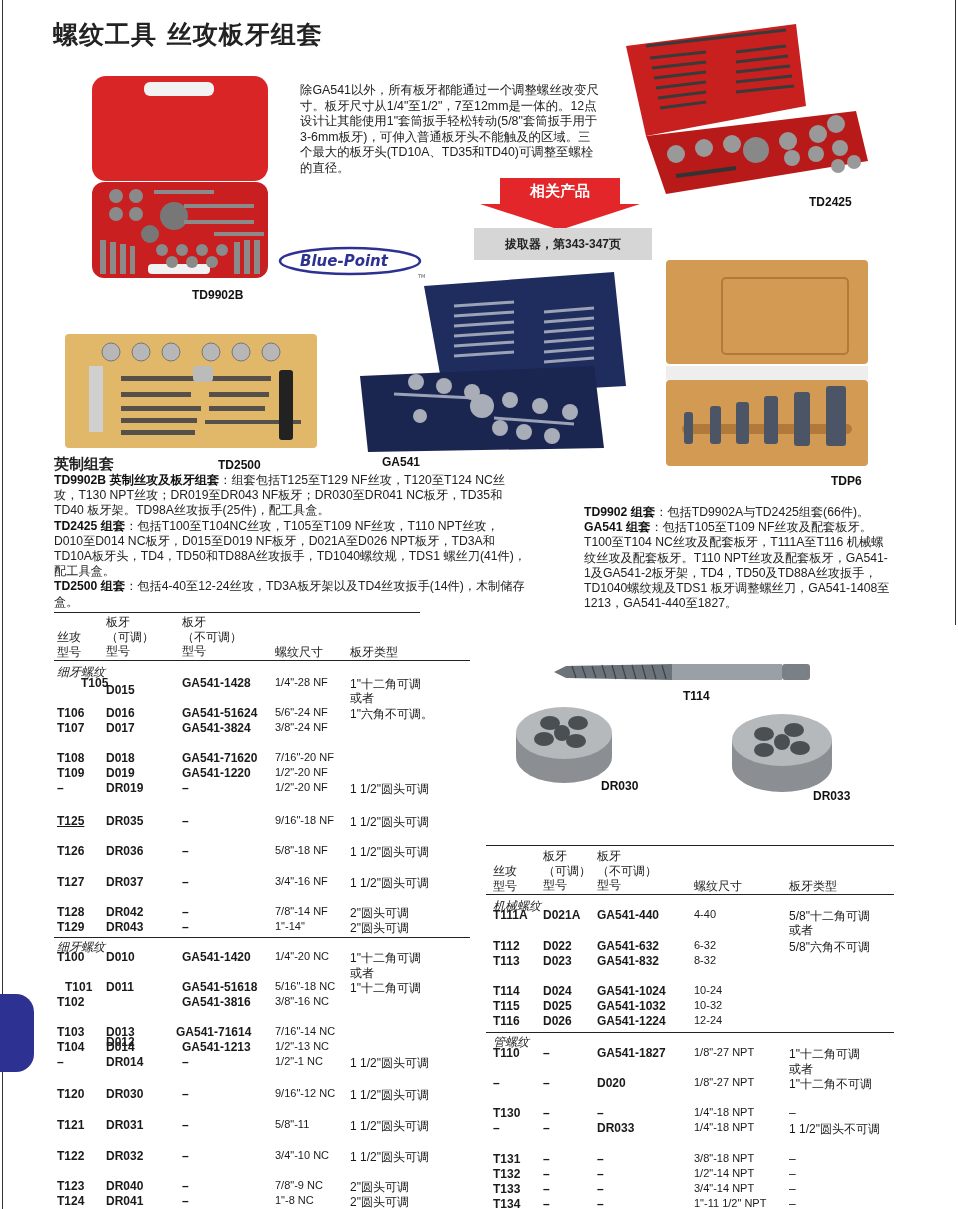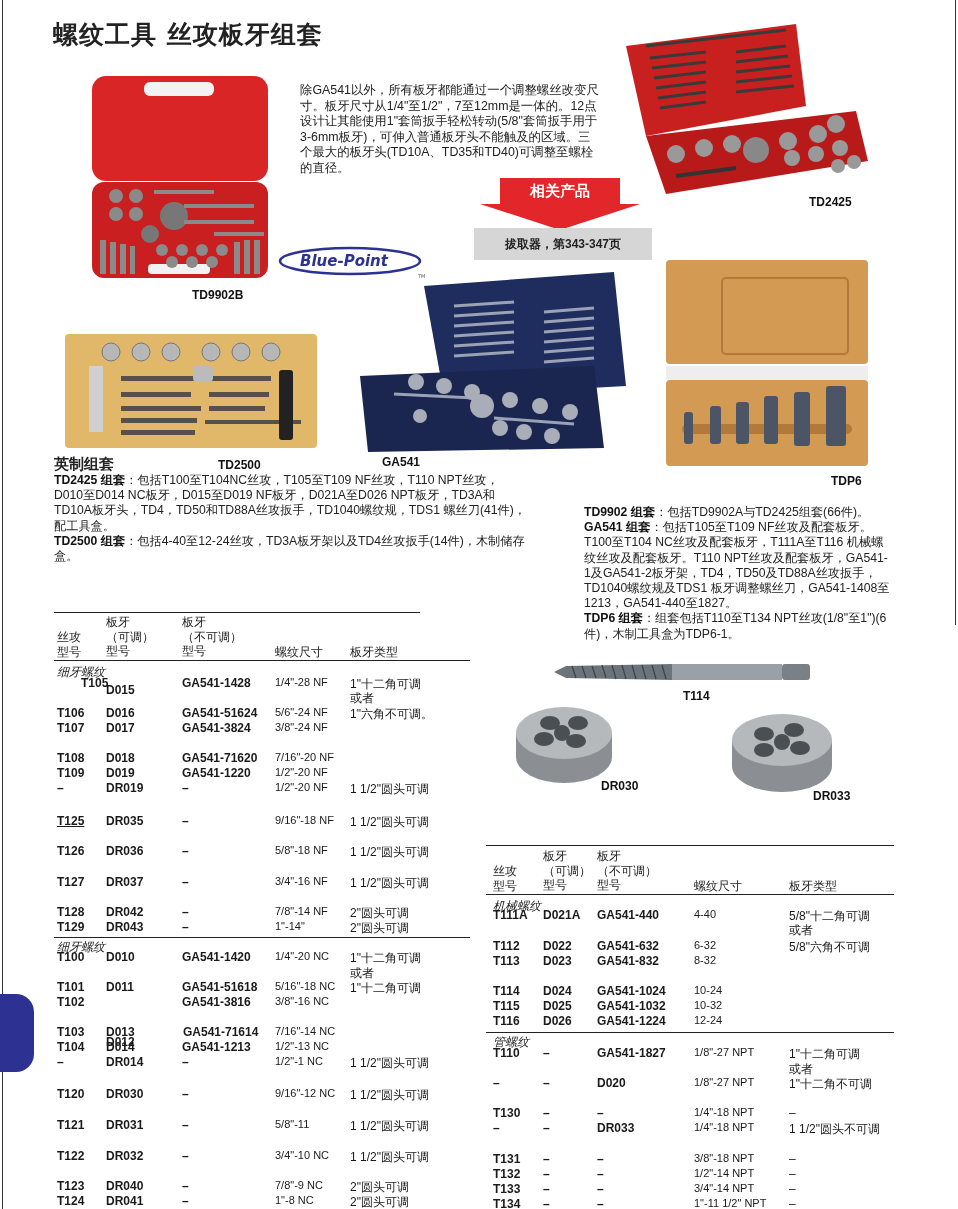--- a/index.html
+++ b/index.html
@@ -207,28 +207,28 @@
       <rect x="128" y="132" width="16" height="54" rx="3"></rect>
         <rect x="160" y="126" width="20" height="60" rx="3"></rect>
     </g>
   </svg>
 </div>
 <div class="abs photo-label" style="left:831px;top:474px;">TDP6</div>
 
 <div class="abs section-head">英制组套</div>
 
 <div class="abs desc" style="left:54px;top:473px;width:472px;">
+  <div><b>TD9902B 英制丝攻及板牙组套</b><span>：</span><span>组套包括T125至T129 NF丝攻，T120至T124 NC丝攻，T130 NPT丝攻；DR019至DR043 NF板牙；DR030至DR041 NC板牙，TD35和TD40 板牙架。TD98A丝攻扳手(25件)，配工具盒。</span></div>
   <div><b>TD2425 组套</b><span>：</span><span>包括T100至T104NC丝攻，T105至T109 NF丝攻，T110 NPT丝攻，D010至D014 NC板牙，D015至D019 NF板牙，D021A至D026 NPT板牙，TD3A和TD10A板牙头，TD4，TD50和TD88A丝攻扳手，TD1040螺纹规，TDS1 螺丝刀(41件)，配工具盒。</span></div>
   <div><b>TD2500 组套</b><span>：</span><span>包括4-40至12-24丝攻，TD3A板牙架以及TD4丝攻扳手(14件)，木制储存盒。</span></div>
 </div>
 
 <div class="abs desc" style="left:584px;top:505px;width:310px;">
   <div><b>TD9902 组套</b><span>：</span><span>包括TD9902A与TD2425组套(66件)。</span></div>
   <div><b>GA541 组套</b><span>：</span><span>包括T105至T109 NF丝攻及配套板牙。T100至T104 NC丝攻及配套板牙，T111A至T116 机械螺纹丝攻及配套板牙。T110 NPT丝攻及配套板牙，GA541-1及GA541-2板牙架，TD4，TD50及TD88A丝攻扳手，TD1040螺纹规及TDS1 板牙调整螺丝刀，GA541-1408至1213，GA541-440至1827。</span></div>
-  <div><b>TDP6 组套</b><span>：</span><span>组套包括T110至T134 NPT丝攻(1/8"至1")(6件)，木制工具盒为TDP6-1。</span></div>
 </div>
 
 <div class="hr" style="left:54px;top:612px;width:366px;"></div>
 
 <div class="abs" style="left:552px;top:660px;width:262px;height:26px;">
   <svg width="262" height="26" viewBox="0 0 262 26">
     <path d="M2 12 L14 6 L120 4 L120 20 L14 18 Z" fill="#6c737a"></path>
     <g stroke="#3c4247" stroke-width="1.2">
       <line x1="20" y1="6" x2="24" y2="18"></line>
         <line x1="30" y1="6" x2="34" y2="18"></line>
@@ -392,37 +392,37 @@
       <span class="c" style="left: 293px;">1"十二角可调</span>
     </div>
     <div class="row" style="top: 303px; width: 100%;">
       <span class="c bold" style="left: 0px;"></span>
       <span class="c bold" style="left: 49px;"></span>
       <span class="c bold" style="left: 125px;"></span>
       <span class="c thread-sm" style="left: 218px;"></span>
       <span class="c" style="left: 293px;">或者</span>
     </div>
     <div class="row" style="top: 318px; width: 100%;">
-      <span class="c bold" style="left: 0px;">T101</span>
+      <span class="c bold" style="left: 8px;">T101</span>
       <span class="c bold" style="left: 49px;">D011</span>
       <span class="c bold" style="left: 125px;">GA541-51618</span>
       <span class="c thread-sm" style="left: 218px;">5/16"-18 NC</span>
       <span class="c" style="left: 293px;">1"十二角可调</span>
     </div>
     <div class="row" style="top: 333px; width: 100%;">
       <span class="c bold" style="left: 0px;">T102</span>
       <span class="c bold" style="left: 49px; margin-top: 40px;">D012</span>
       <span class="c bold" style="left: 125px;">GA541-3816</span>
       <span class="c thread-sm" style="left: 218px;">3/8"-16 NC</span>
       <span class="c" style="left: 293px;"></span>
     </div>
     <div class="row" style="top: 363px; width: 100%;">
       <span class="c bold" style="left: 0px;">T103</span>
       <span class="c bold" style="left: 49px;">D013</span>
-      <span class="c bold" style="left: 126px; text-align: center;">GA541-71614</span>
+      <span class="c bold" style="left: 119px; text-align: center;">GA541-71614</span>
       <span class="c thread-sm" style="left: 218px;">7/16"-14 NC</span>
       <span class="c" style="left: 293px;"></span>
     </div>
     <div class="row" style="top: 378px; width: 100%;">
       <span class="c bold" style="left: 0px;">T104</span>
       <span class="c bold" style="left: 49px;">D014</span>
       <span class="c bold" style="left: 125px;">GA541-1213</span>
       <span class="c thread-sm" style="left: 218px;">1/2"-13 NC</span>
       <span class="c" style="left: 293px;"></span>
     </div>

